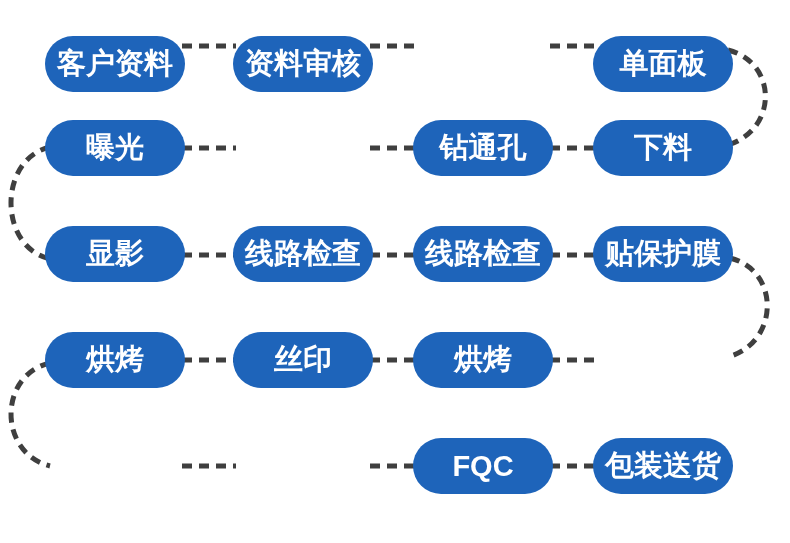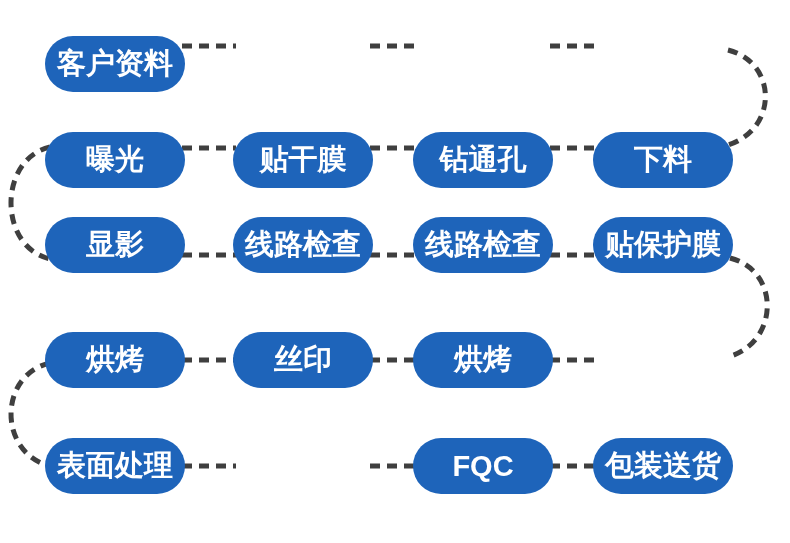--- a/index.html
+++ b/index.html
@@ -45,22 +45,22 @@
     font-size: 29px;
     font-weight: bold;
     white-space: nowrap;
     letter-spacing: 0px;
   }
   .c0 { left: 45px; }
   .c1 { left: 233px; }
   .c2 { left: 413px; }
   .c3 { left: 593px; }
   .r0 { top: 36px; }
-  .r1 { top: 132px; }
-  .r2 { top: 217px; font-family: Liberation Mono, monospace; }
+  .r1 { top: 120px; }
+  .r2 { top: 226px; font-family: Liberation Mono, monospace; }
   .r3 { top: 332px; text-align: right; }
   .r4 { top: 438px; }
 </style>
 </head>
 <body>
 
 <div class="canvas">
 
   <svg class="wires" width="790" height="543" viewBox="0 0 790 543">
 
@@ -87,32 +87,32 @@
     <path class="dash" d="M550 360 H596"></path>
 
     <path class="dash" d="M50 363 C-2 375 -2 453 50 466"></path>
 
     <path class="dash" d="M182 466 H236"></path>
     <path class="dash" d="M370 466 H416"></path>
     <path class="dash" d="M550 466 H596"></path>
   </svg>
 
   <div class="pill r0 c0">客户资料</div>
+  <div class="pill r0 c1">资料审核</div>
+  <div class="pill r0 c3">单面板</div>
 
   <div class="pill r1 c0">曝光</div>
-  <div class="pill r1 c1">贴干膜</div>
   <div class="pill r1 c2">钻通孔</div>
   <div class="pill r1 c3">下料</div>
 
   <div class="pill r2 c0">显影</div>
   <div class="pill r2 c1">线路检查</div>
   <div class="pill r2 c2">线路检查</div>
   <div class="pill r2 c3">贴保护膜</div>
 
   <div class="pill r3 c0">烘烤</div>
   <div class="pill r3 c1">丝印</div>
   <div class="pill r3 c2">烘烤</div>
 
-  <div class="pill r4 c0">表面处理</div>
   <div class="pill r4 c3">包装送货</div>
   <div class="pill r4 c2">FQC</div>
 
 </div>
 
 </body></html>

